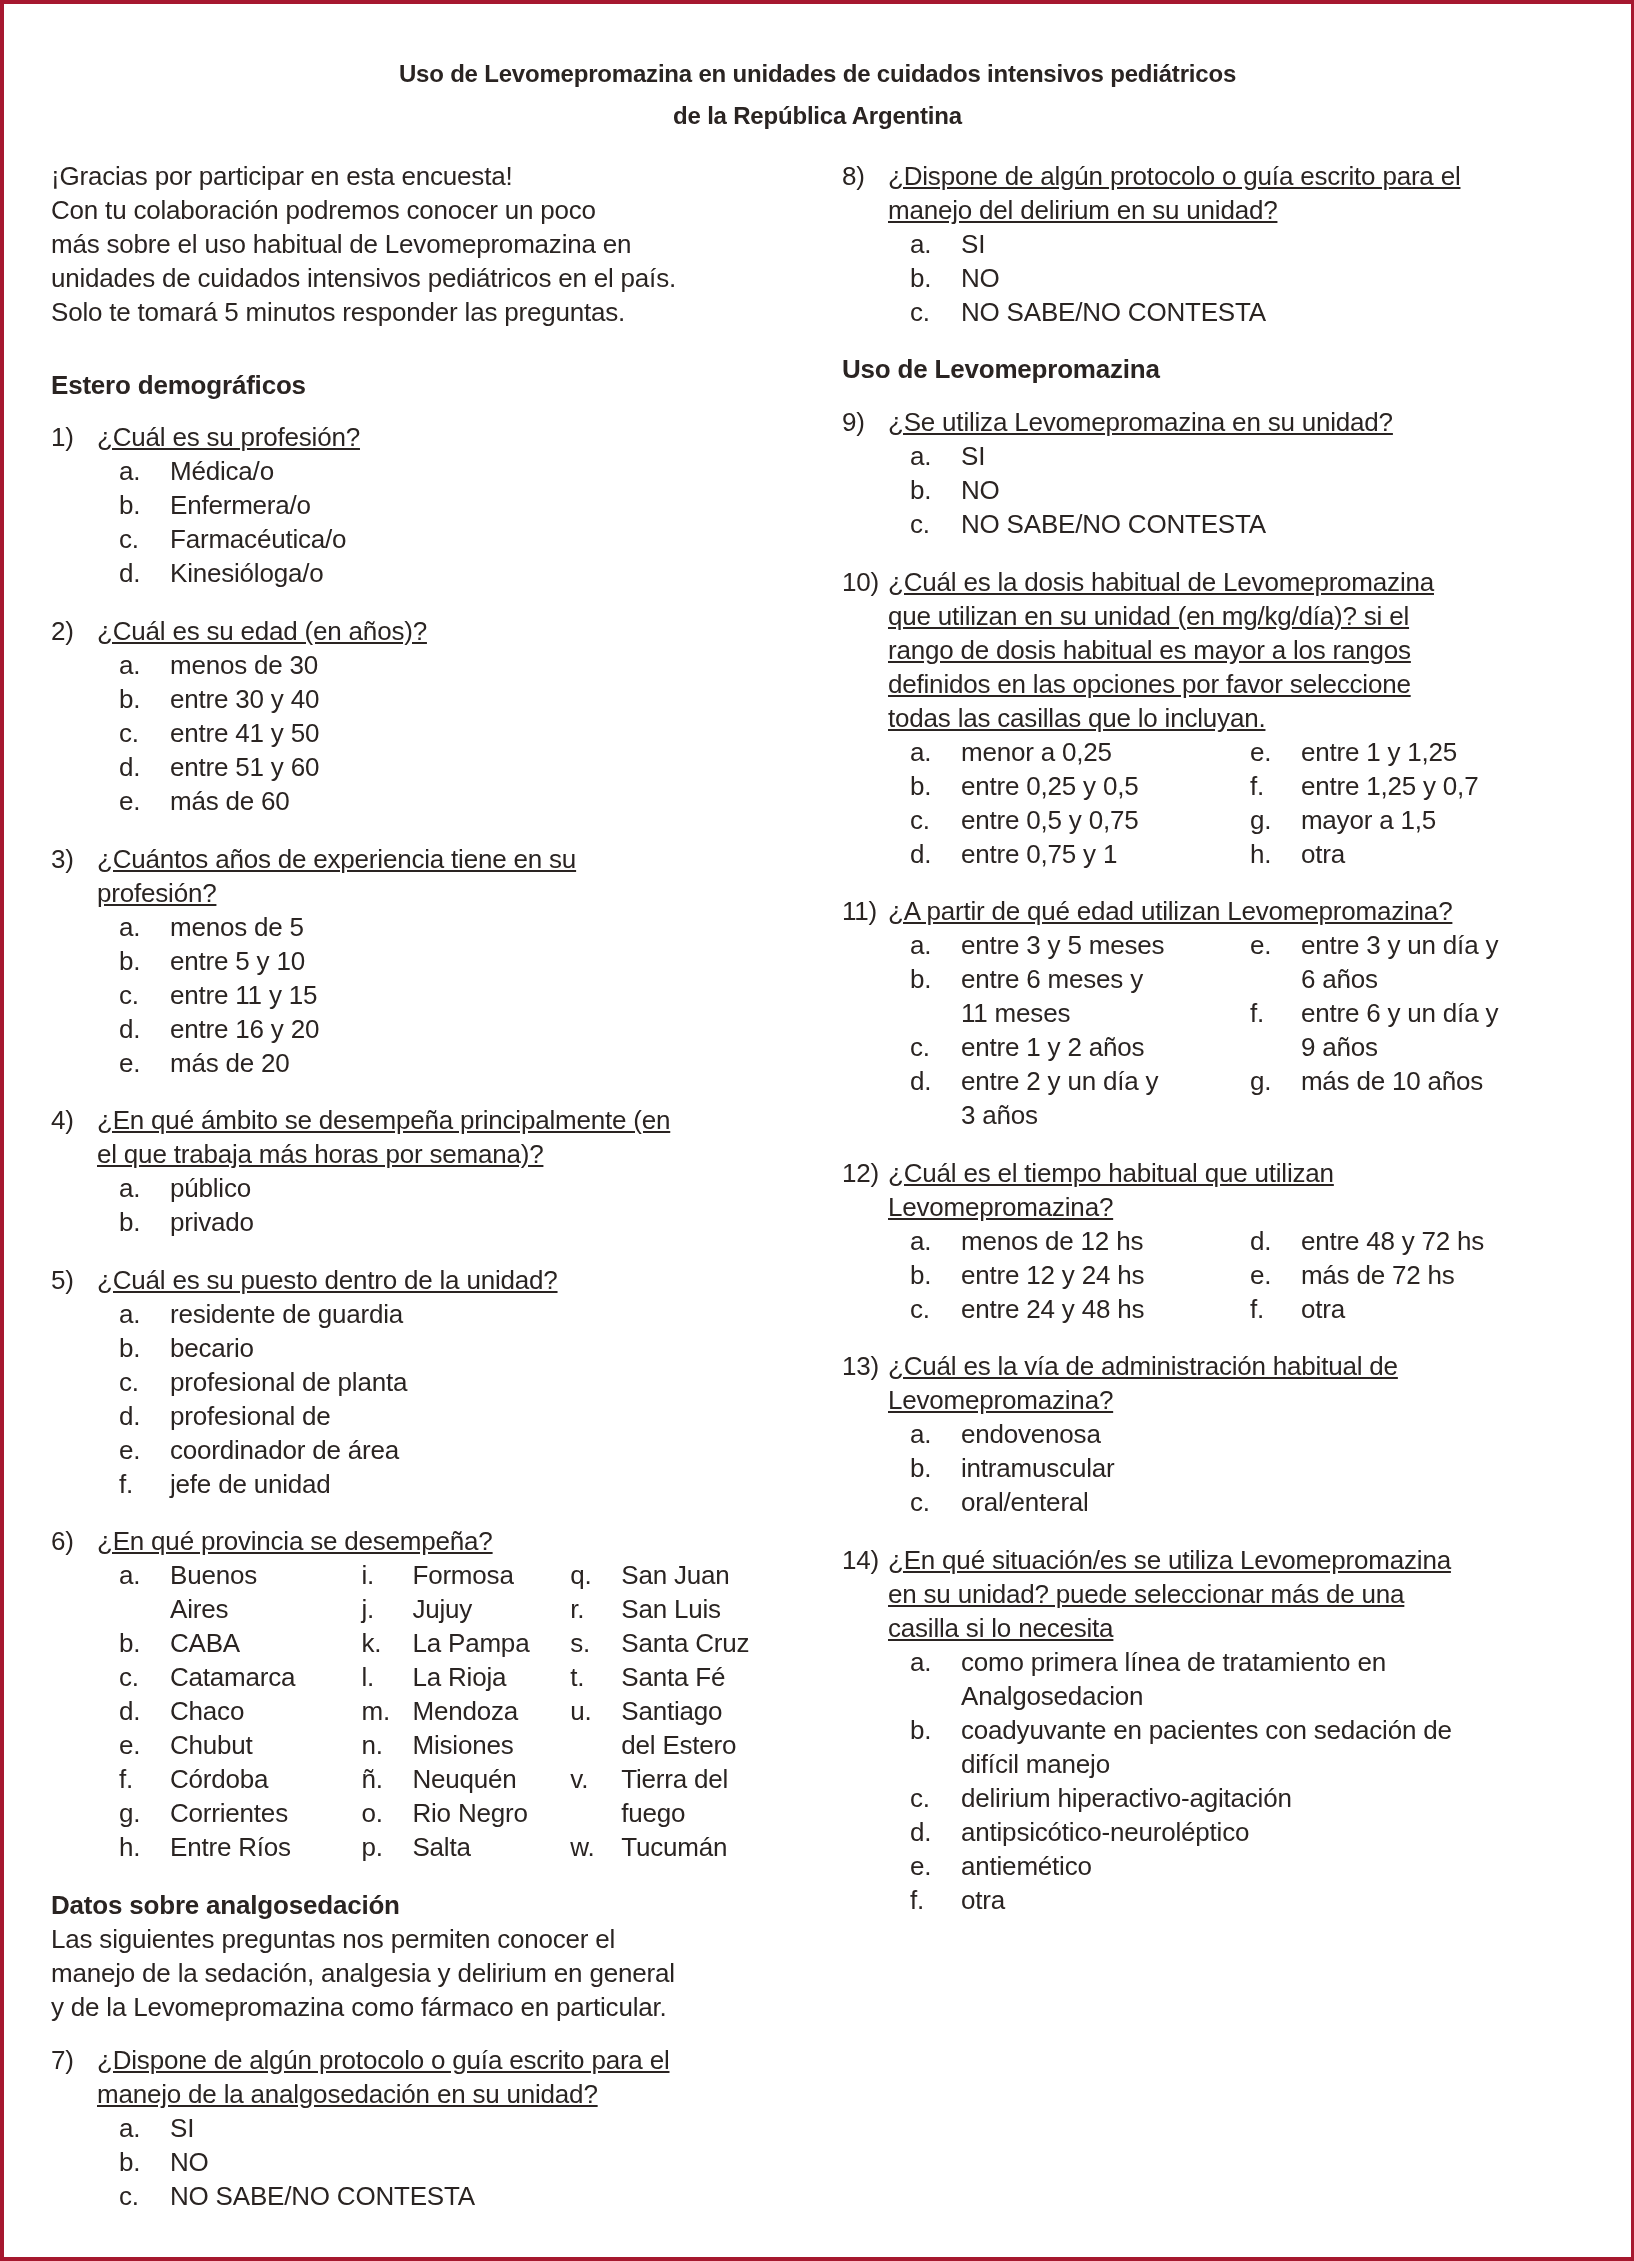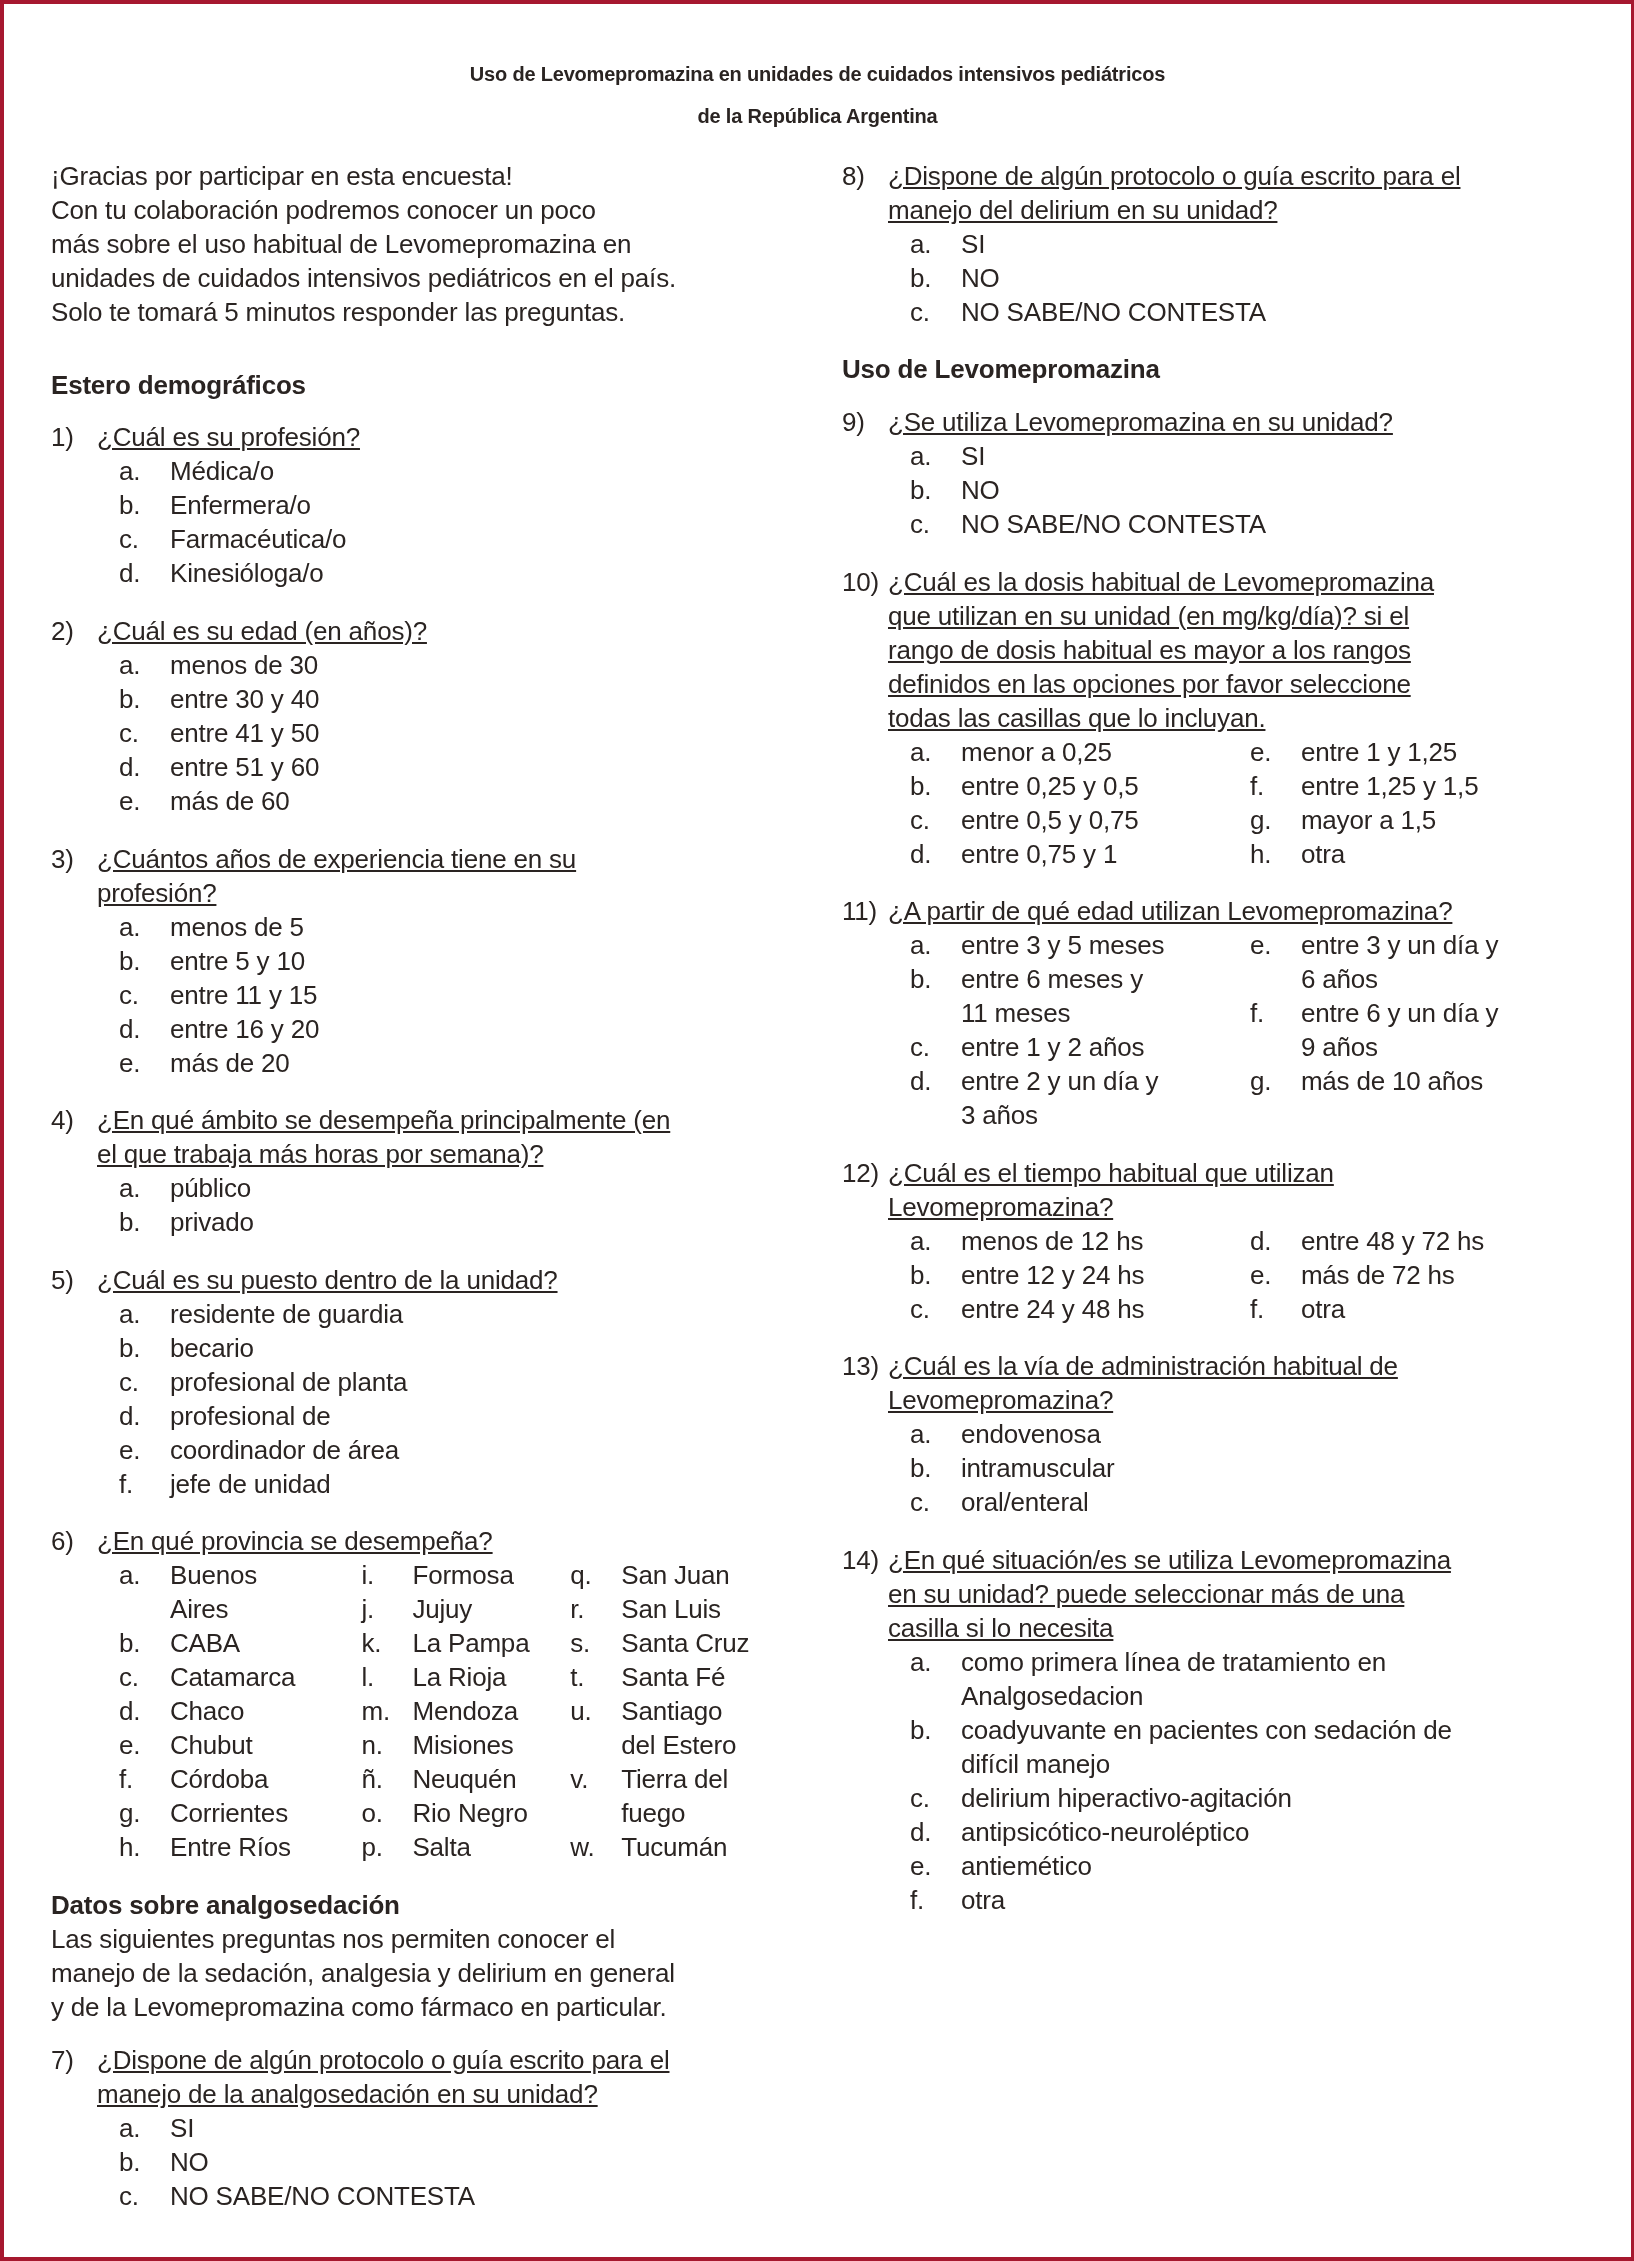--- a/index.html
+++ b/index.html
@@ -15,21 +15,21 @@
     background: #ffffff;
     font-family: "Liberation Sans", sans-serif;
     color: var(--text-color, #2a2422);
     letter-spacing: -0.2px;
     overflow: hidden;
   }
 
   .doc-title {
     margin: 11.8px 0 0 0;
     text-align: center;
-    font-size: 20px;
+    font-size: 24px;
     font-weight: 700;
     line-height: 42px;
     white-space: pre-line;
   }
 
   .cols {
     display: grid;
     grid-template-columns: 1fr 1fr;
     column-gap: 49px;
     margin-top: 22px;
@@ -452,21 +452,21 @@
     <span class="opt-text">entre 0,75 y 1</span>
   </div>
               </div>
               <div class="opt-group">
                 <div class="opt-row">
     <span class="opt-letter">e.</span>
     <span class="opt-text">entre 1 y 1,25</span>
   </div>
                 <div class="opt-row">
     <span class="opt-letter">f.</span>
-    <span class="opt-text">entre 1,25 y 1,5</span>
+    <span class="opt-text">entre 1,25 y 0,7</span>
   </div>
                 <div class="opt-row">
     <span class="opt-letter">g.</span>
     <span class="opt-text">mayor a 1,5</span>
   </div>
                 <div class="opt-row">
     <span class="opt-letter">h.</span>
     <span class="opt-text">otra</span>
   </div>
               </div>

